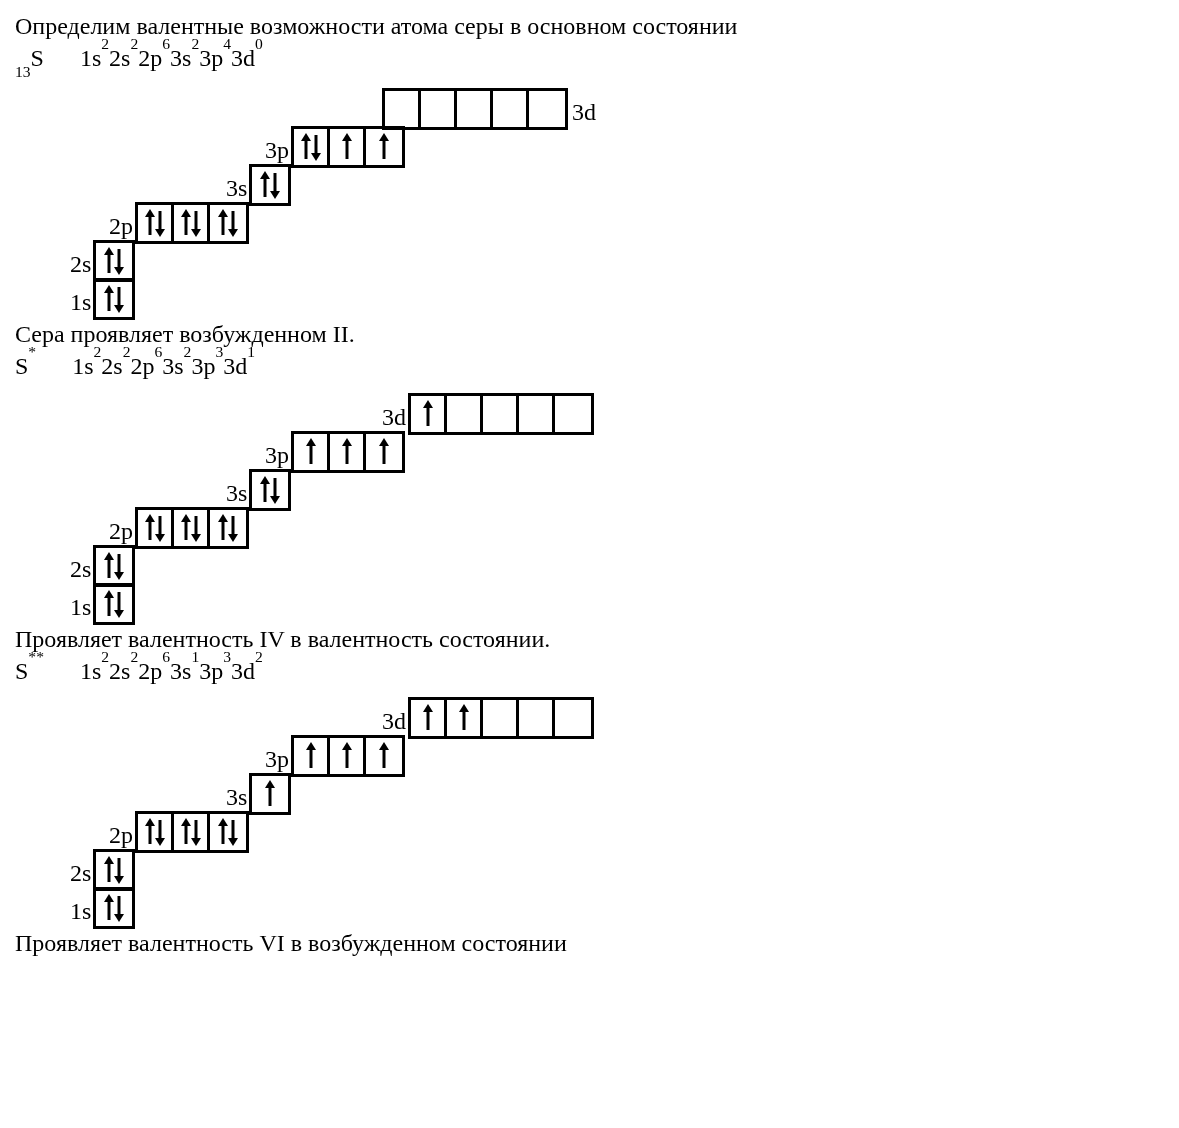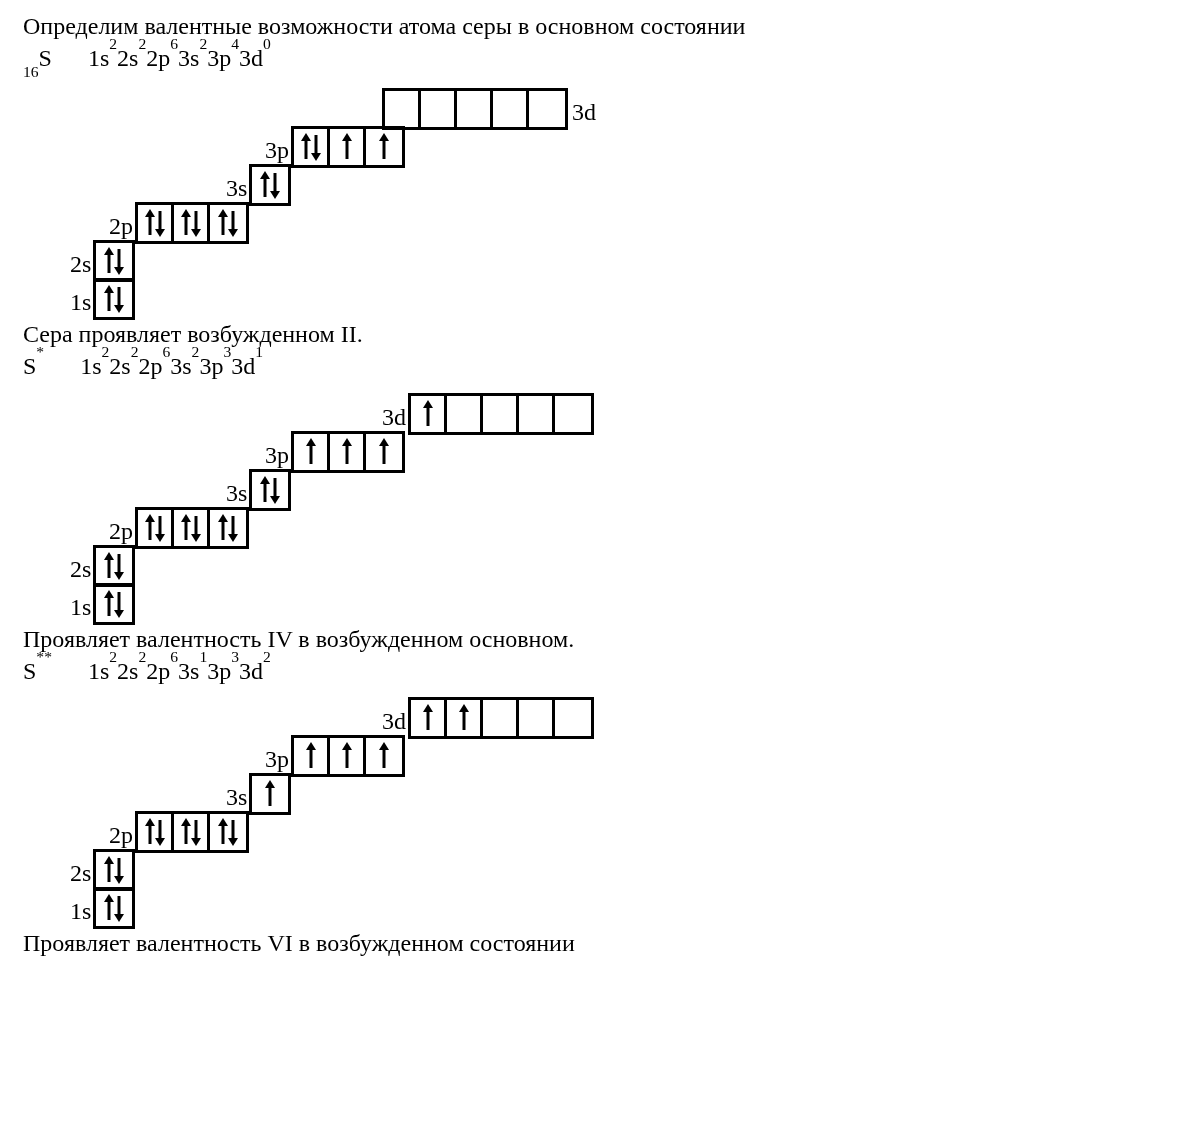--- a/index.html
+++ b/index.html
@@ -5,21 +5,21 @@
   body{
     margin:0;
     padding:10px 15px;
     font-family:"Times New Roman",serif;
     font-size:24px;
     color:#000;
     background:#fff;
     width:1179px;
     box-sizing:border-box;
   }
-  .text-line{line-height:1.2;margin:2px 8px}
+  .text-line{line-height:1.2;margin:2px 0}
   sup{font-size:.65em;position:relative;top:-.5em}
   sub{font-size:.65em;position:relative;bottom:-.35em}
   .diagram{position:relative;height:240px;margin:0 0 0 0}
   .sublevel{position:absolute;display:flex;align-items:flex-end}
   .sublabel{font-size:24px;padding-right:2px;line-height:36px}
   .cells{display:flex;border:3px solid #000;height:36px}
   .cell{
     width:36px;height:36px;
     border-right:3px solid #000;
     display:flex;align-items:center;justify-content:center;
@@ -30,21 +30,21 @@
   
   svg.arrow{width:30px;height:30px;display:block}
   .rlabel{font-size:24px;padding-left:4px;line-height:36px}
 </style>
 </head>
 <body>
 
 <div class="text-line">Определим валентные возможности атома серы в основном состоянии</div>
 
 <div class="text-line">
-  <span><sub>16</sub><span>S</span></span>
+  <span><sub>13</sub><span>S</span></span>
   &nbsp;&nbsp;&nbsp;&nbsp;
   <span id="cfg0"><span>1s</span><sup>2</sup><span>2s</span><sup>2</sup><span>2p</span><sup>6</sup><span>3s</span><sup>2</sup><span>3p</span><sup>4</sup><span>3d</span><sup>0</sup></span>
 </div>
 
 <div class="diagram" id="dia0">
     <div class="sublevel" style="left: 55px; top: 200px;">
       <div class="sublabel">1s</div>
       <div class="cells">
         <div class="cell">
           <svg class="arrow" viewBox="0 0 30 30">
@@ -322,21 +322,21 @@
           </svg>
         </div>
         <div class="cell"></div>
         <div class="cell"></div>
         <div class="cell"></div>
         <div class="cell"></div>
       </div>
     </div>
   </div>
 
-<div class="text-line">Проявляет валентность IV в возбужденном основном.</div>
+<div class="text-line">Проявляет валентность IV в валентность состоянии.</div>
 
 <div class="text-line">
   <span>S<sup>**</sup></span>
   &nbsp;&nbsp;&nbsp;&nbsp;
   <span id="cfg2"><span>1s</span><sup>2</sup><span>2s</span><sup>2</sup><span>2p</span><sup>6</sup><span>3s</span><sup>1</sup><span>3p</span><sup>3</sup><span>3d</span><sup>2</sup></span>
 </div>
 
 <div class="diagram" id="dia2">
     <div class="sublevel" style="left: 55px; top: 200px;">
       <div class="sublabel">1s</div>

